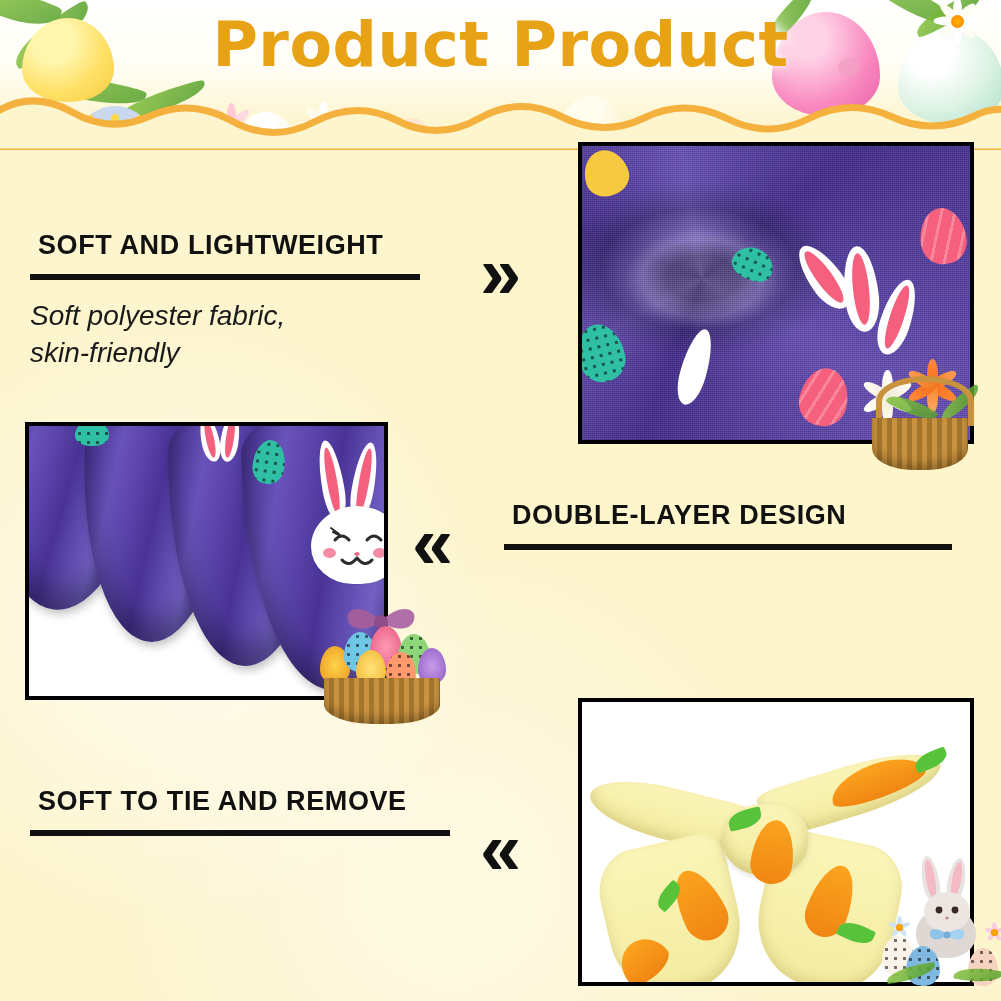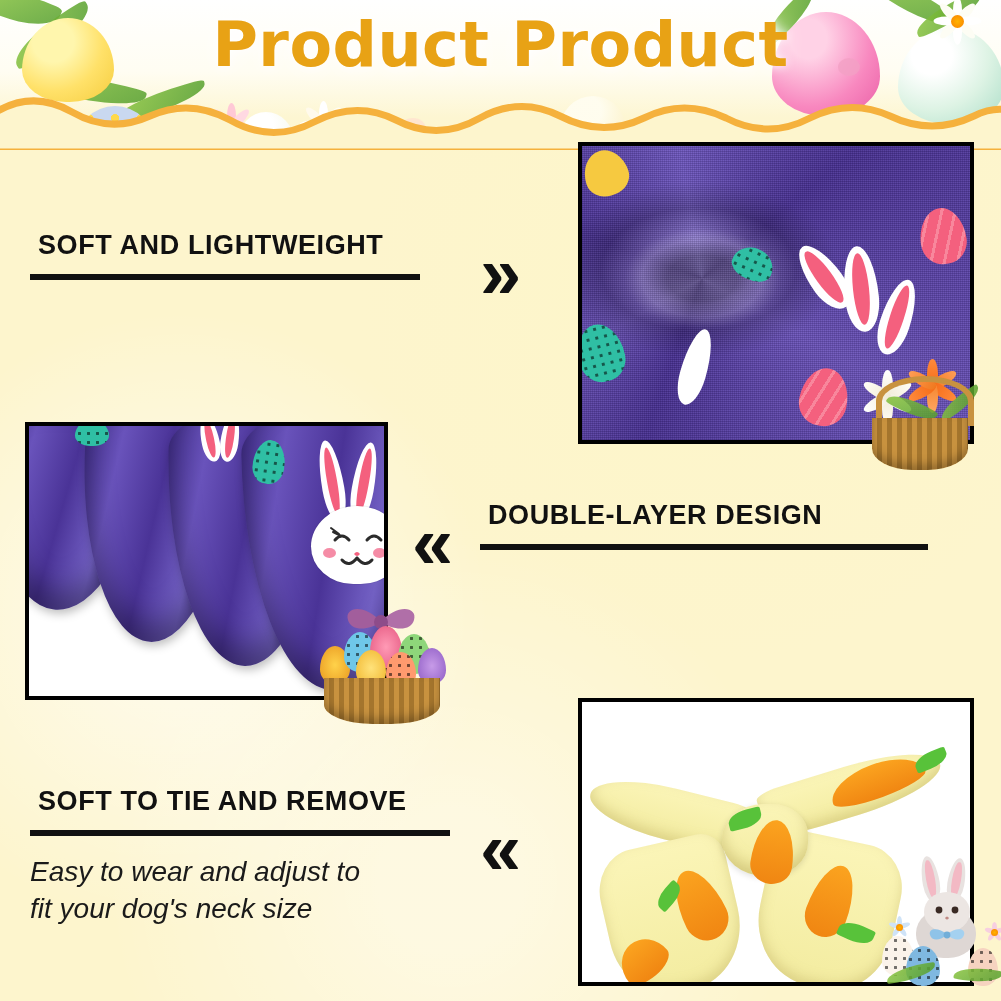--- a/index.html
+++ b/index.html
@@ -181,20 +181,22 @@
       <path d="M0,30 Q40,2 82,26 Q120,48 160,30 Q200,12 240,34 Q282,58 324,36
                Q366,14 406,34 Q448,56 490,32 Q530,10 570,30 Q612,52 654,32
                Q694,12 736,32 Q778,54 820,32 Q860,12 900,30 Q942,50 984,30
                Q1006,19 1025,26 L1025,66 L0,66 Z" fill="#fdf5cd" stroke="#f5b13d" stroke-width="7"></path>
     </svg>
   </div>
 
   <div class="feature" style="left:30px;top:222px;width:390px;">
     <h2>SOFT AND LIGHTWEIGHT</h2>
     <div class="rule"></div>
+    <p style="white-space:pre-line;">Soft polyester fabric,
+skin-friendly</p>
   </div>
 
   <div class="chev" style="left:480px;top:236px;font-size:74px;letter-spacing:-6px;">»</div>
 
   <div class="photo" style="left:578px;top:142px;width:396px;height:302px;">
     <div class="fabric-swirl"></div>
     <div class="weave"></div>
 
     <div class="pat egg-sh dotty" style="left:-4px;top:178px;width:46px;height:58px;background-color:#2fbfa4;transform:rotate(-14deg);"></div>
     <div class="pat egg-sh dotty" style="left:150px;top:102px;width:42px;height:32px;background-color:#2fbfa4;transform:rotate(24deg);"></div>
@@ -291,30 +293,28 @@
       <div class="egg dotty" style="left:80px;top:10px;width:32px;height:40px;background-color:#8ed67a;"></div>
       <div class="egg" style="left:100px;top:24px;width:28px;height:36px;background:radial-gradient(#c79be8,#8e5cc4);"></div>
       <div class="egg" style="left:38px;top:26px;width:30px;height:36px;background:radial-gradient(#ffe27a,#f0b52c);"></div>
       <div class="egg dotty" style="left:68px;top:28px;width:30px;height:36px;background-color:#ff9a6e;"></div>
     </div>
     <div class="basket" style="left:16px;top:82px;width:116px;height:46px;"></div>
   </div>
 
   <div class="chev" style="left:412px;top:506px;font-size:74px;letter-spacing:-6px;">«</div>
 
-  <div class="feature" style="left:480px;top:492px;width:448px;">
+  <div class="feature" style="left:504px;top:492px;width:448px;">
     <h2>DOUBLE-LAYER DESIGN</h2>
     <div class="rule"></div>
   </div>
 
   <div class="feature" style="left:30px;top:778px;width:420px;">
     <h2>SOFT TO TIE AND REMOVE</h2>
     <div class="rule"></div>
-    <p style="white-space:pre-line;">Easy to wear and adjust to
-fit your dog's neck size</p>
   </div>
 
   <div class="chev" style="left:480px;top:812px;font-size:74px;letter-spacing:-6px;">«</div>
 
   <div class="photo" style="left:578px;top:698px;width:396px;height:288px;">
     <div class="bandana"></div>
 
     <div class="band-arm" style="left:6px;top:86px;width:164px;height:52px;transform:rotate(14deg);
          border-radius:50% 14% 34% 50%;"></div>
     <div class="band-arm" style="left:176px;top:64px;width:186px;height:50px;transform:rotate(-17deg);

